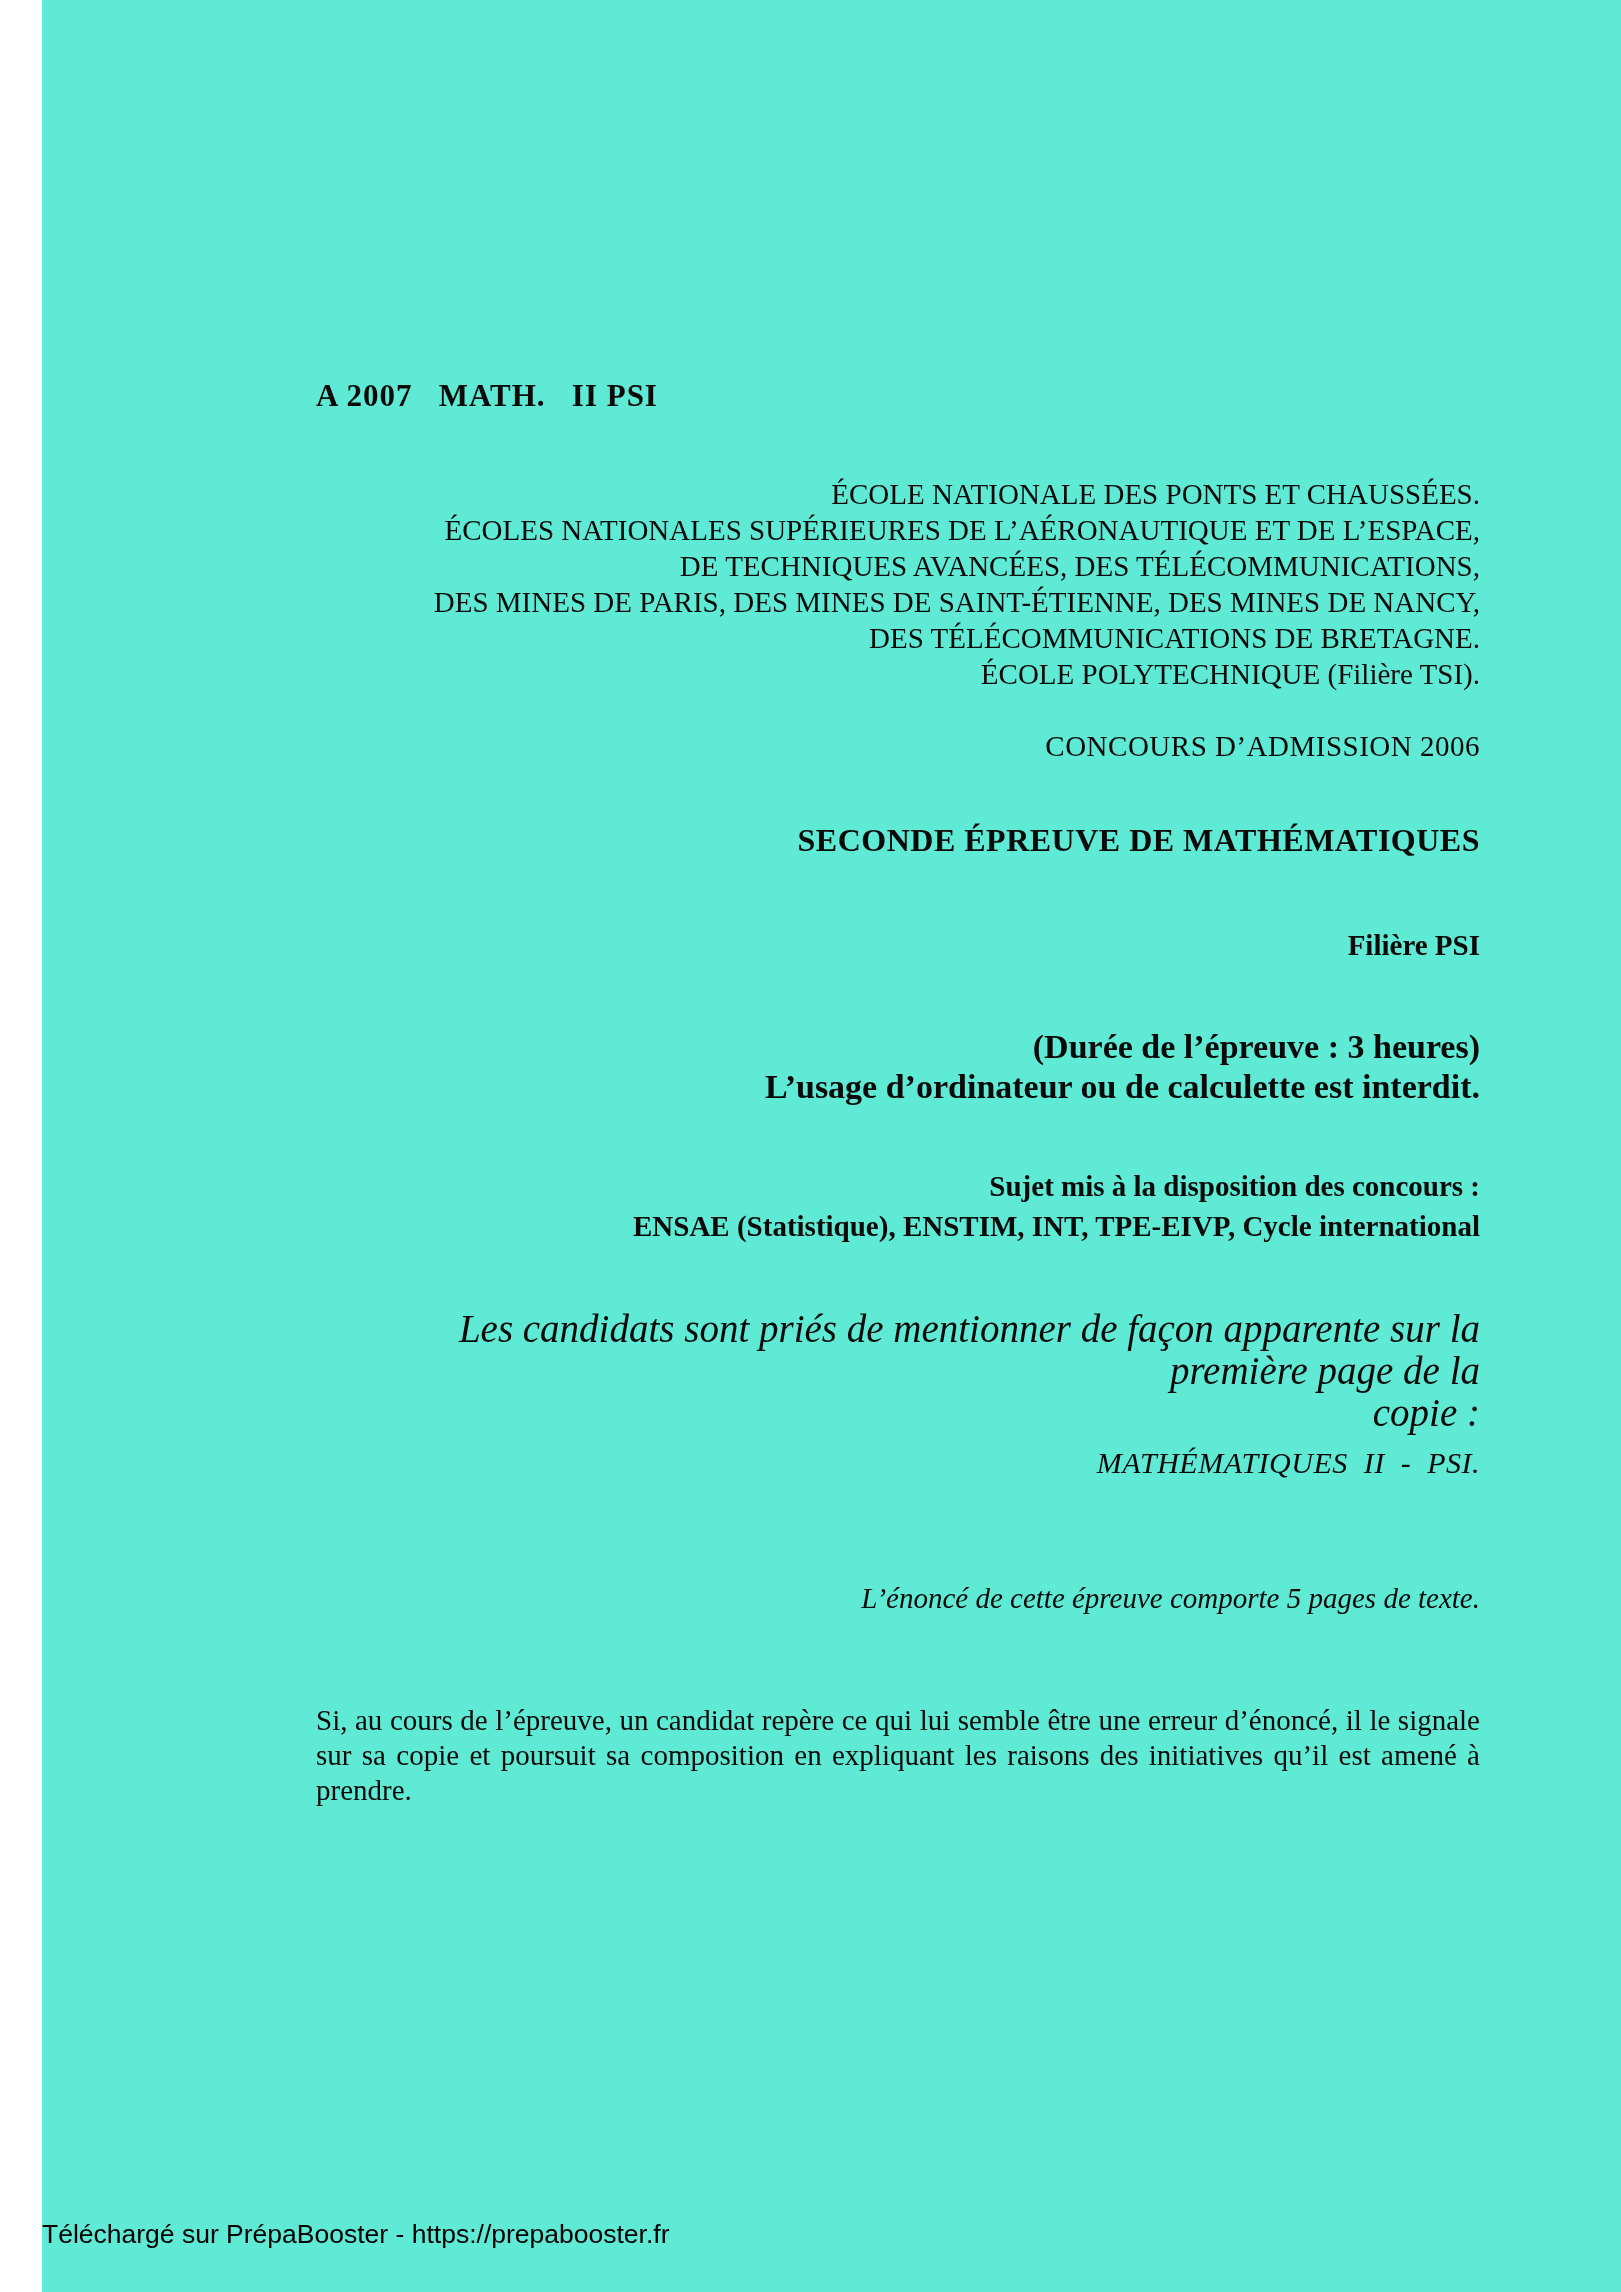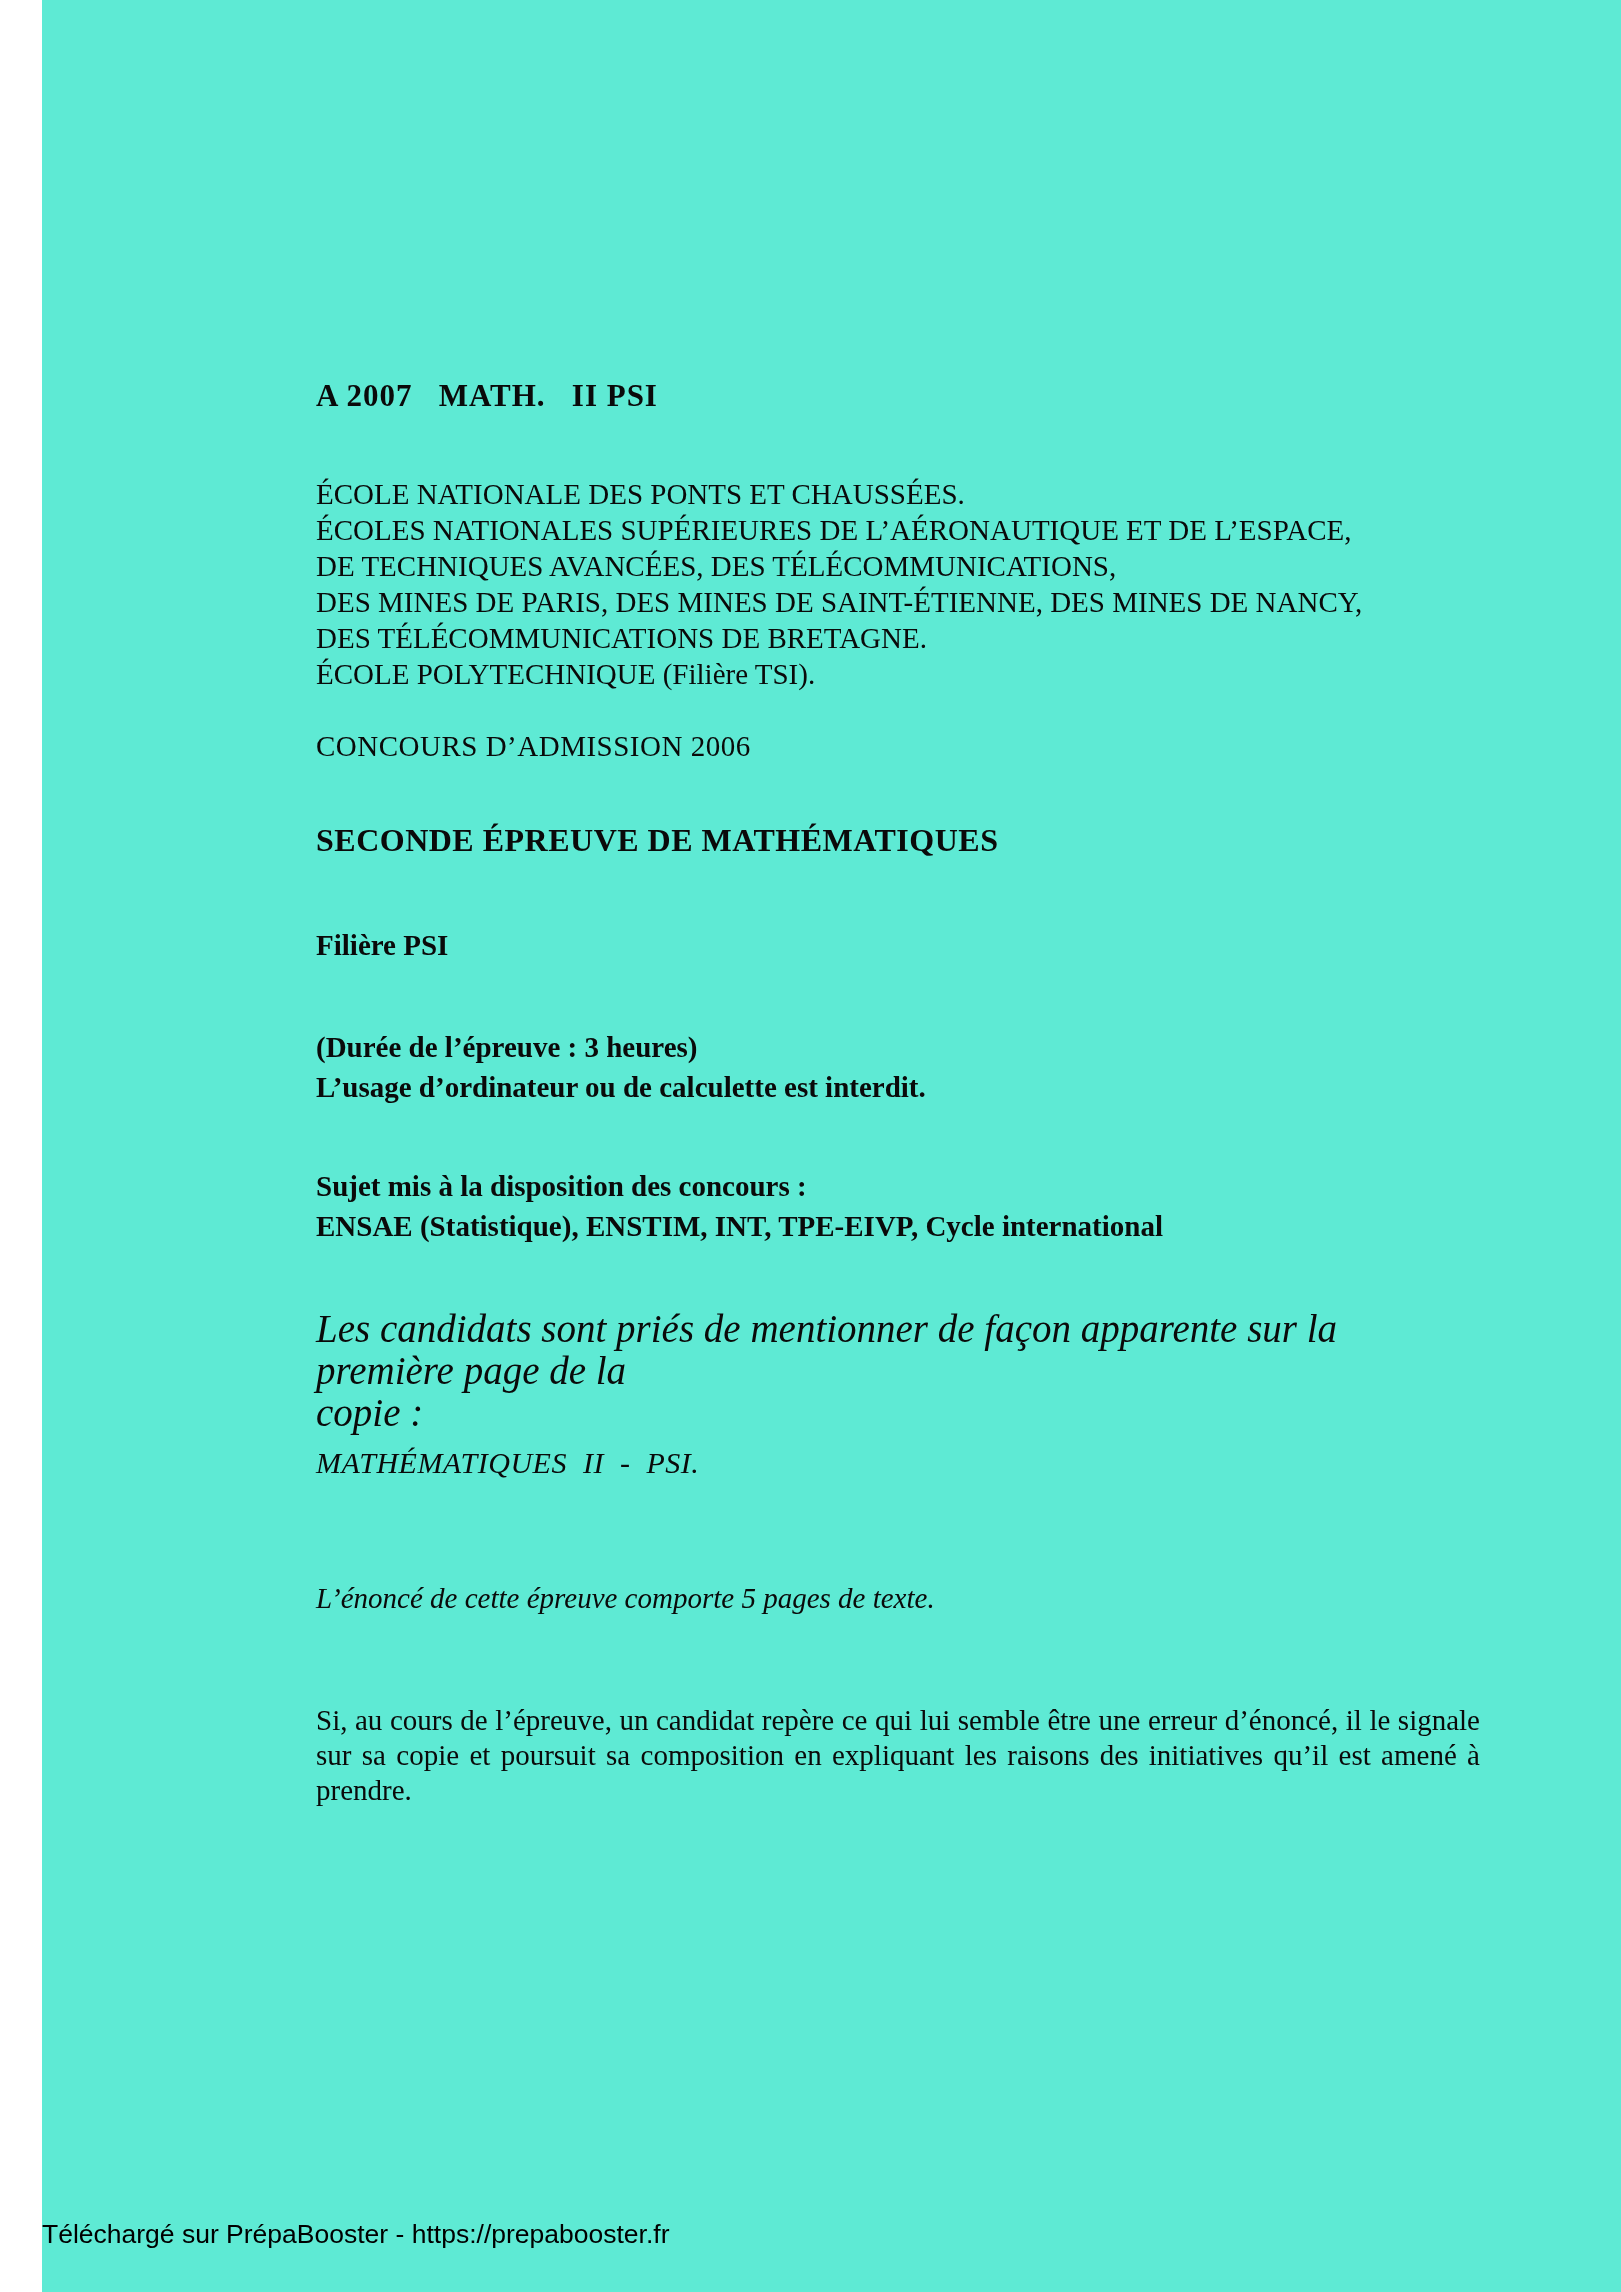--- a/index.html
+++ b/index.html
@@ -11,21 +11,21 @@
     color: #0a0a0a;
     font-family: "Liberation Serif", serif;
     overflow: hidden;
     margin-left: 42px;
   }
   .blk {
     position: absolute;
     left: 274px;
     width: 1164px;
   }
-  .center { text-align: left; }
+  .center { text-align: right; }
 
   .exam-code {
     top: 378px;
     font-size: 31px;
     font-weight: bold;
     letter-spacing: 1px;
     white-space: pre-wrap;
     text-align: left;
   }
   .schools {
@@ -45,21 +45,21 @@
     font-weight: bold;
     letter-spacing: 0.5px;
   }
   .filiere {
     top: 929px;
     font-size: 29px;
     font-weight: bold;
   }
   .duree {
     top: 1027px;
-    font-size: 29px;
+    font-size: 34px;
     font-weight: bold;
     line-height: 40px;
   }
   .sujet {
     top: 1166px;
     font-size: 29px;
     font-weight: bold;
     line-height: 40px;
   }
   .notice {

